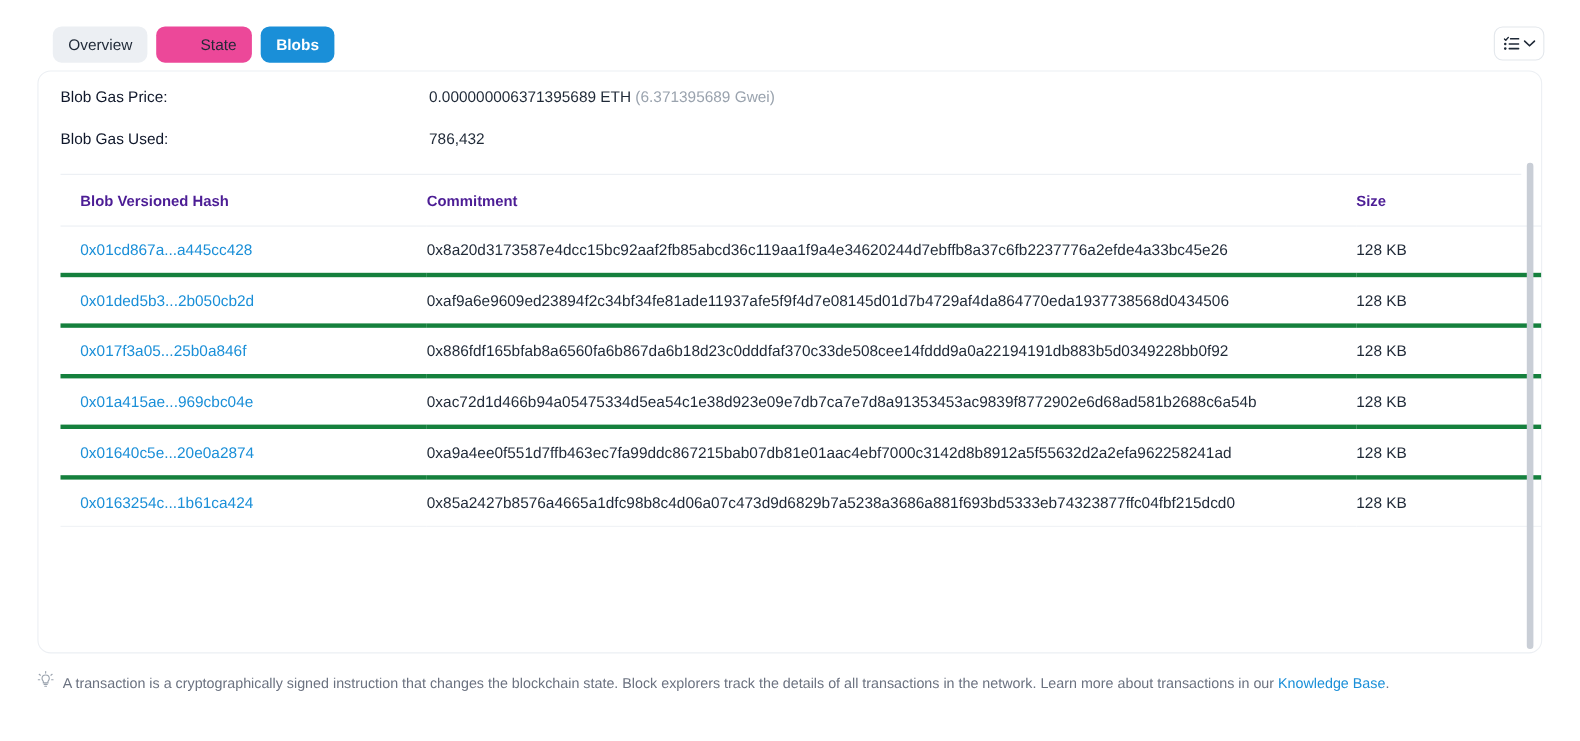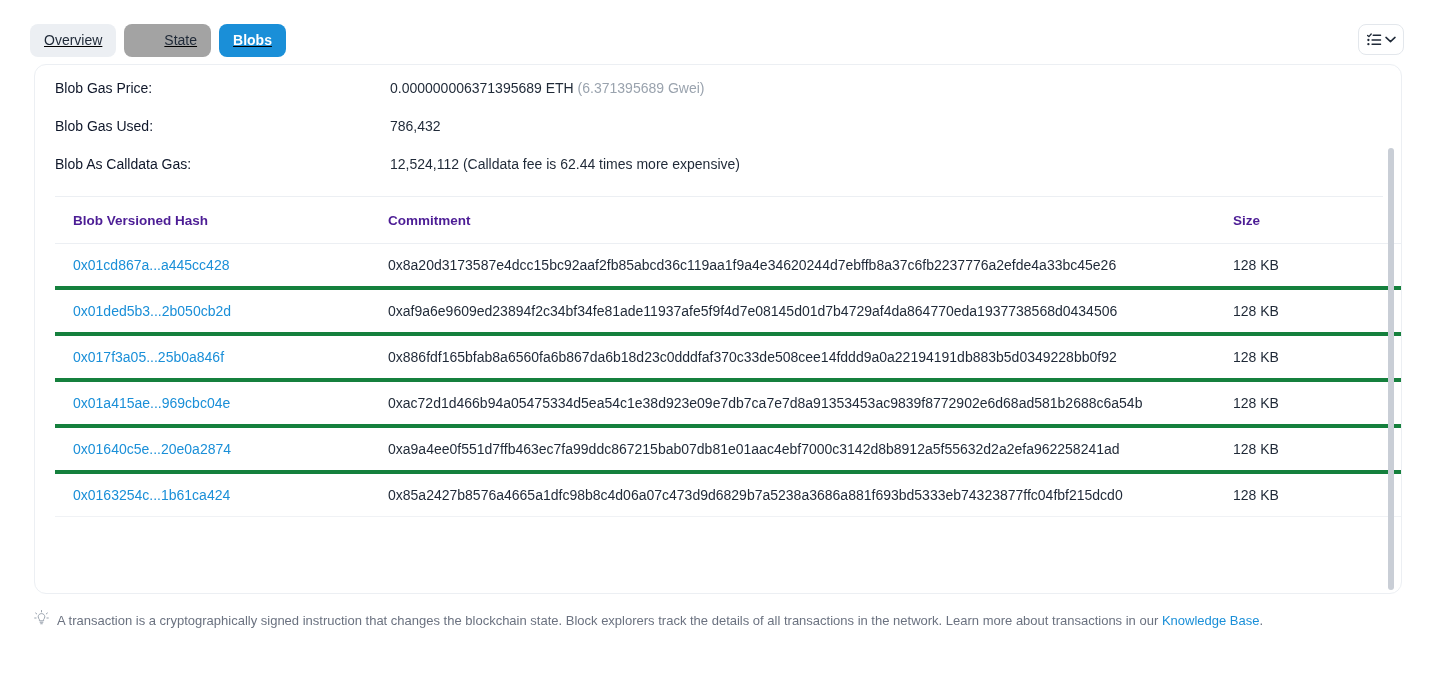--- a/index.html
+++ b/index.html
@@ -7,34 +7,34 @@
     width: 1436px; height: 674px;
     background: #ffffff;
     font-family: "Liberation Sans", sans-serif;
     -webkit-font-smoothing: antialiased;
     overflow: hidden;
   }
   .page { position: relative; width: 1436px; height: 674px; }
 
   
   .tabbar {
-    position: absolute; top: 24px; left: 30px;
-    display: flex; gap: 8px; text-decoration: underline;
+    position: absolute; top: 24px; left: 48px;
+    display: flex; gap: 8px;
   }
   .tab {
     font-size: 14px; line-height: 1;
     padding: 9px 14px 10px;
     border-radius: 8px;
     color: #1f2937;
     background: #eceff3;
     border: none; cursor: pointer;
     font-family: "Liberation Sans", sans-serif;
     white-space: nowrap;
   }
-  .tab.inactive2 { background: #a3a3a3; padding-left: 40px; }
+  .tab.inactive2 { background: #ec4899; padding-left: 40px; }
   .tab.active {
     background: #1a8fd8;
     color: #ffffff;
     font-weight: bold;
   }
 
   
   .viewswitch {
     position: absolute; top: 24px; right: 32px;
     width: 46px; height: 31px;
@@ -189,24 +189,20 @@
           <span>0.000000006371395689 ETH</span>
           <span class="muted">(6.371395689 Gwei)</span>
         </div>
       </div>
 
       <div class="drow">
         <div class="dlabel">Blob Gas Used:</div>
         <div class="dvalue">786,432</div>
       </div>
 
-      <div class="drow">
-        <div class="dlabel">Blob As Calldata Gas:</div>
-        <div class="dvalue">12,524,112 (Calldata fee is 62.44 times more expensive)</div>
-      </div>
 
       <div class="divider"></div>
 
       <table class="blobs">
         <thead>
           <tr>
             <th class="col-hash">Blob Versioned Hash</th>
             <th class="col-commit">Commitment</th>
             <th class="col-size">Size</th>
           </tr>

